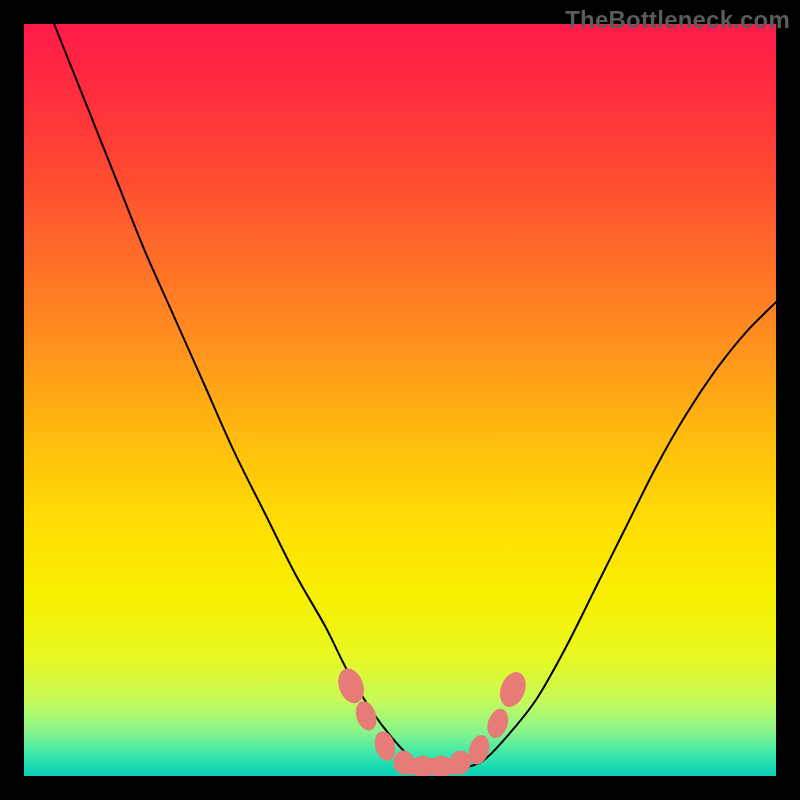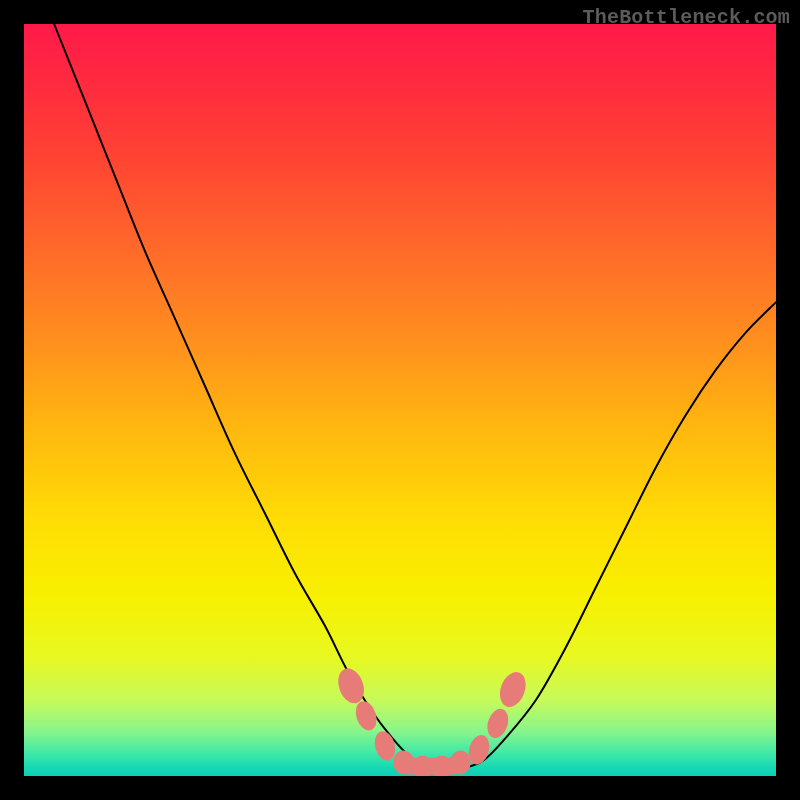--- a/index.html
+++ b/index.html
@@ -30,22 +30,22 @@
       #8af58a 94%,
       #3fe8a8 97%,
       #14d7b4 99%,
       #0fcfb8 100%
     );
   }
   .watermark {
     position: absolute;
     top: 6px;
     right: 10px;
-    font-family: Liberation Mono, monospace;
-    font-size: 20px;
+    font-family: Liberation Sans, sans-serif;
+    font-size: 24px;
     font-weight: bold;
     color: #5b5b5b;
     letter-spacing: 0.2px;
     user-select: none;
   }
   svg.curve {
     position: absolute;
     left: 0; top: 0;
     width: 100%; height: 100%;
   }

